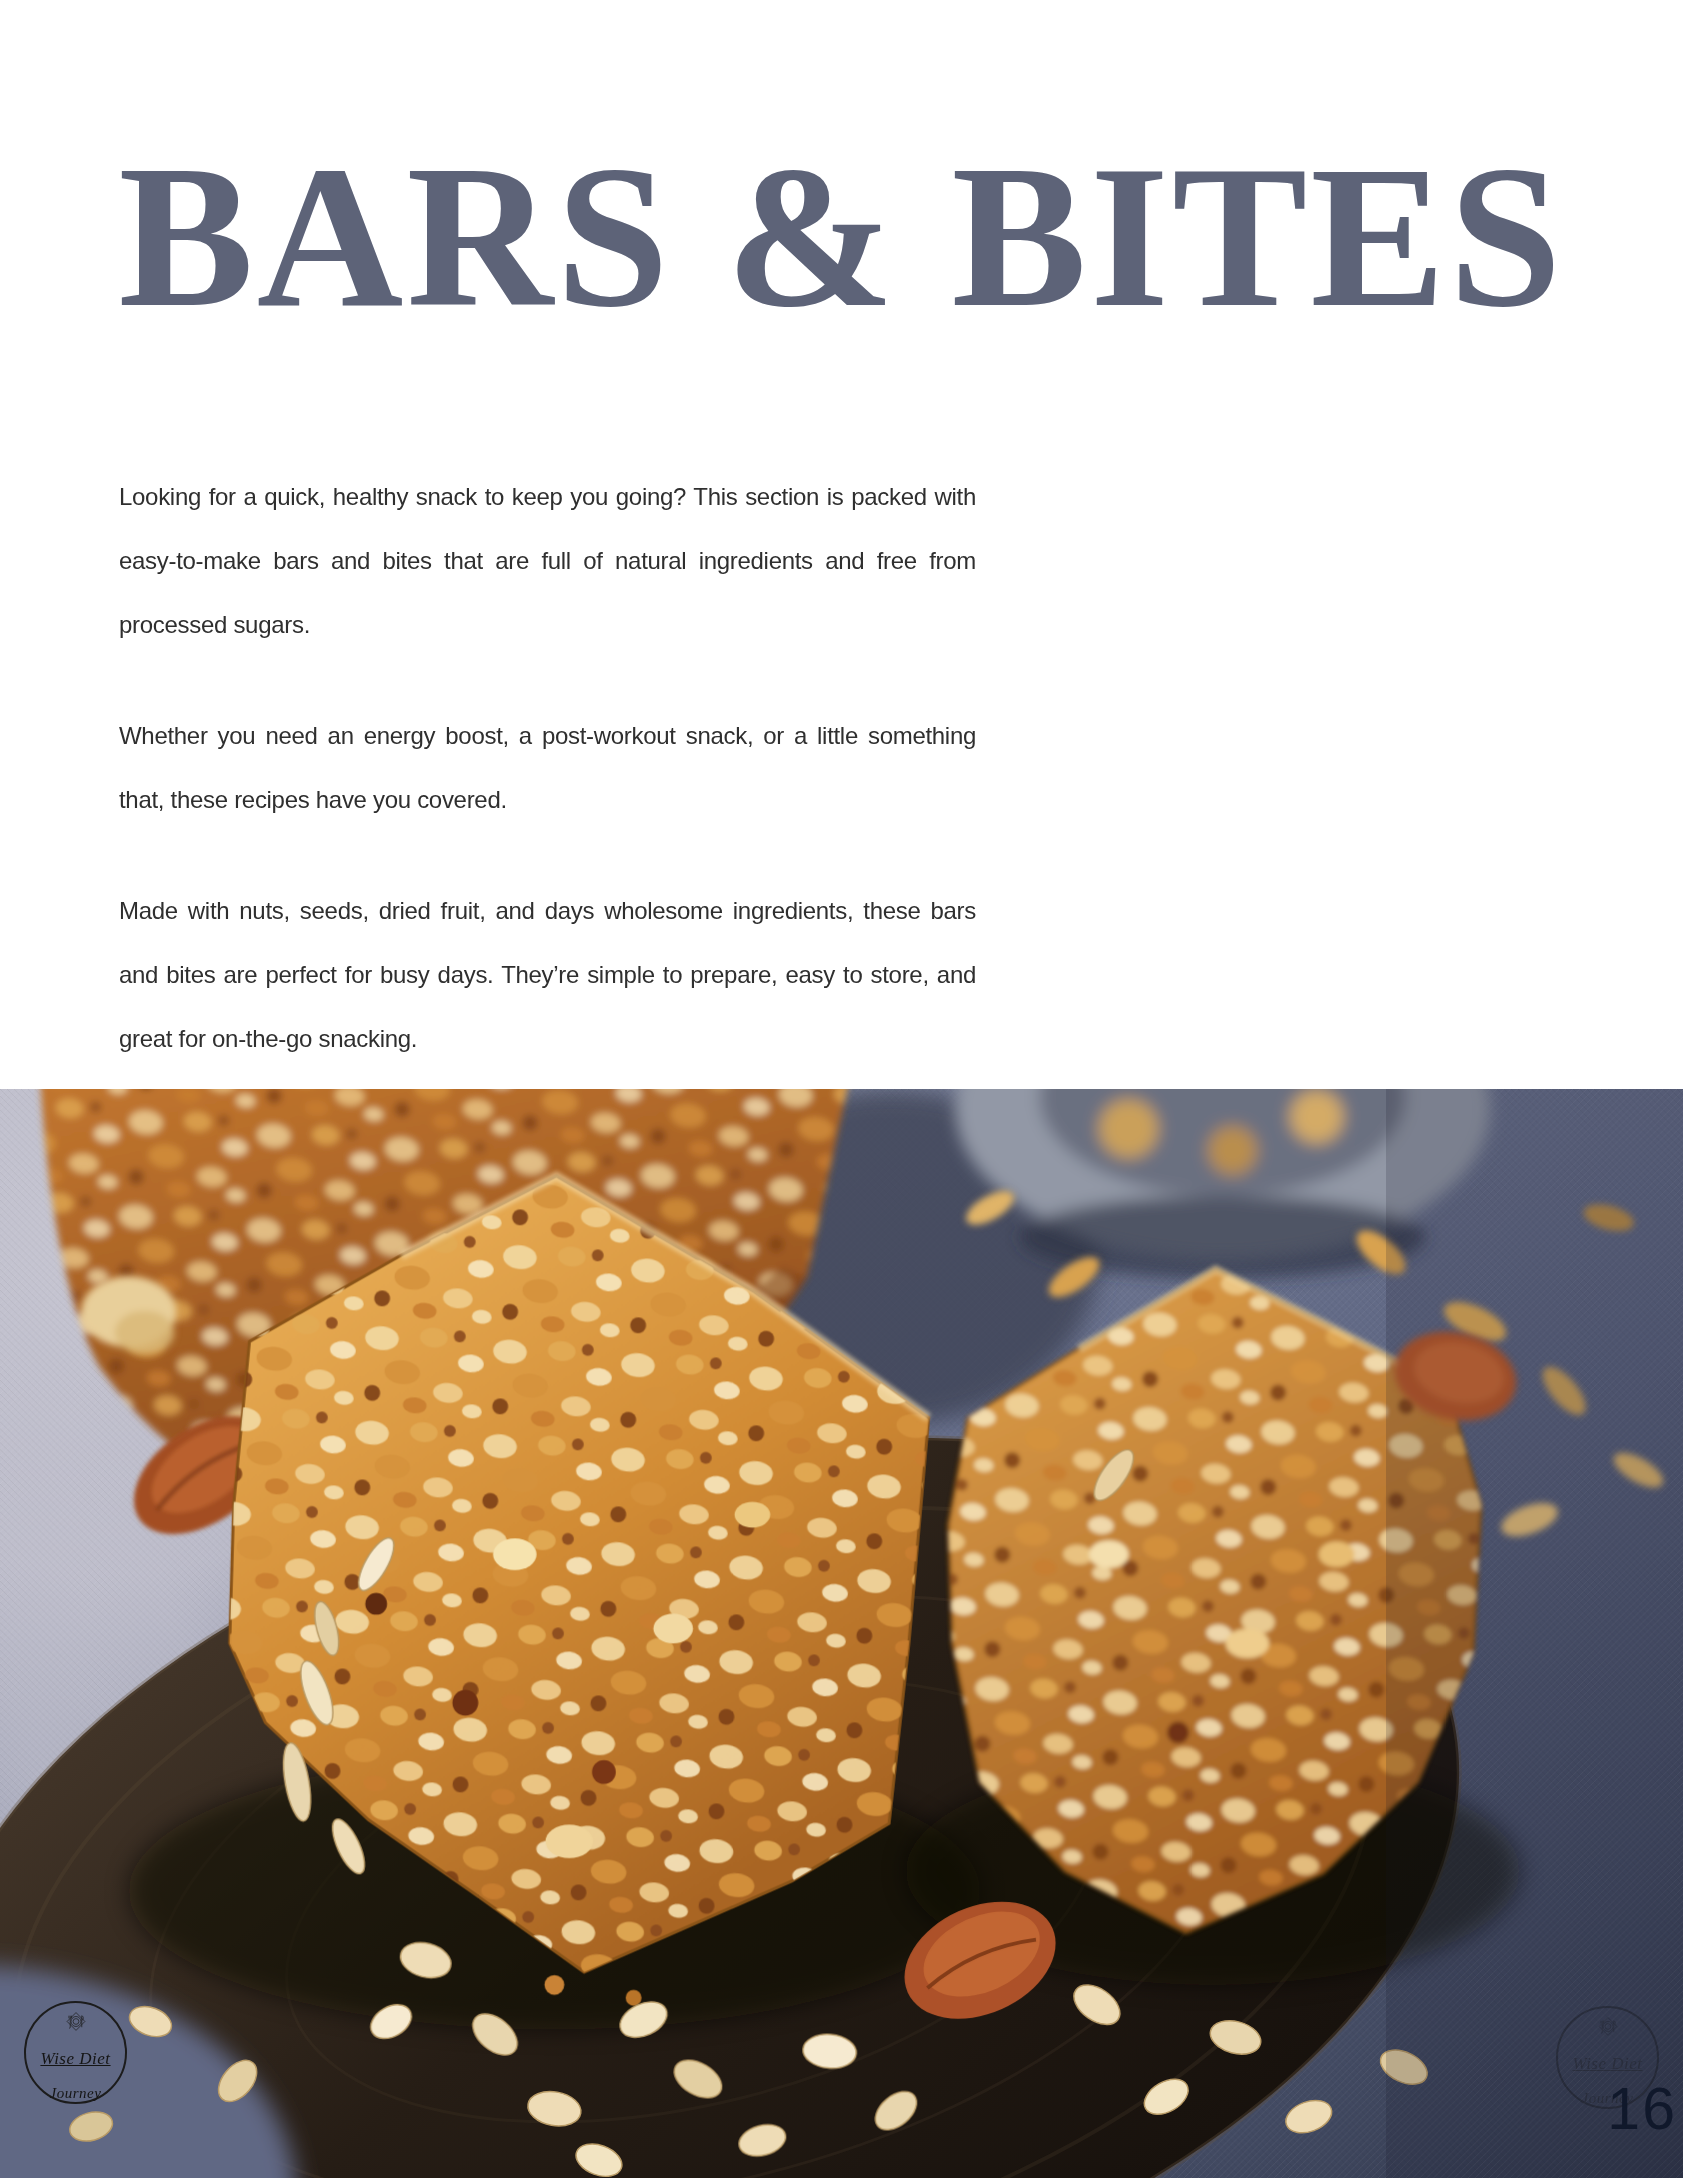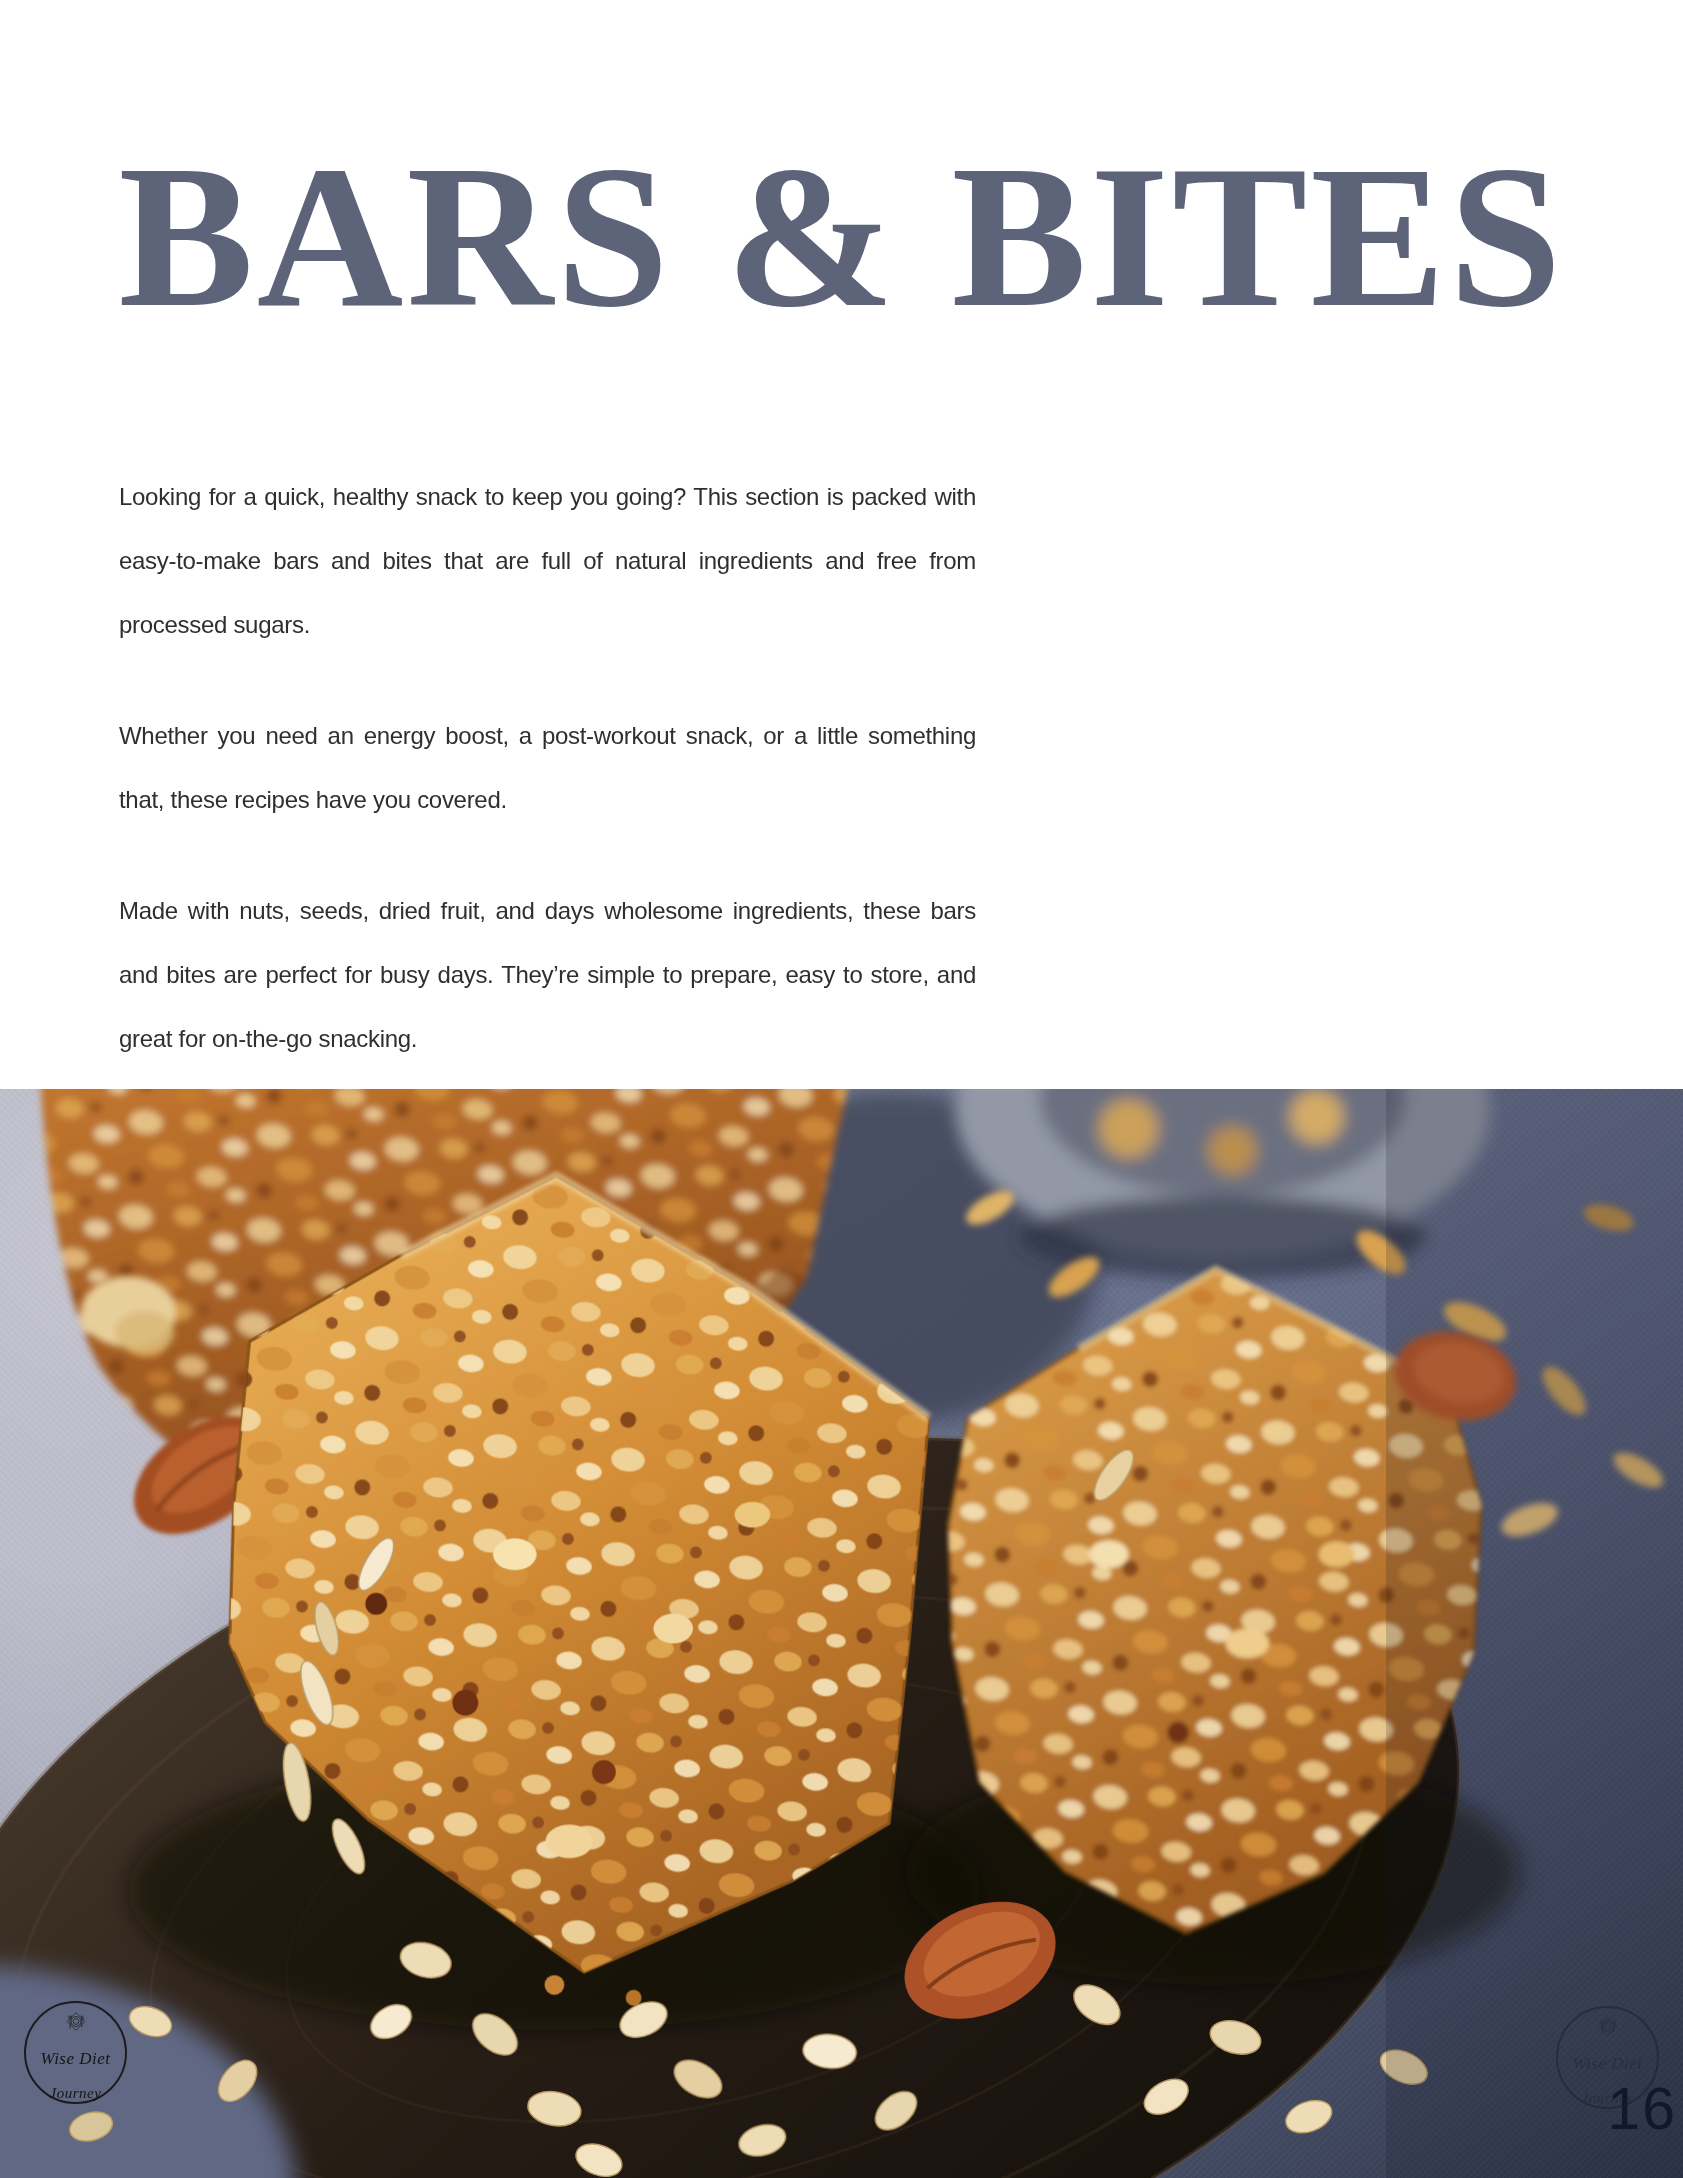--- a/index.html
+++ b/index.html
@@ -44,21 +44,21 @@
     position:absolute;
     width:103px;height:103px;
     box-sizing:border-box;
     border:2px solid #1c1c1c;
     border-radius:50%;
     display:flex;flex-direction:column;align-items:center;
     padding-top:8px;
     color:#151515;
     text-align:center;
   }
-  .logo-badge .l1{font:italic 17px "Liberation Serif", serif;margin-top:16px;letter-spacing:0.5px;}
+  .logo-badge .l1{font:italic 17px "Liberation Serif", serif;margin-top:16px;letter-spacing:0.5px;text-decoration:underline;}
   .logo-badge .l2{font:italic 15px "Liberation Serif", serif;margin-top:16px;letter-spacing:0.5px;}
   .badge-main{left:24px;top:912px;}
   .badge-watermark{left:auto;right:24px;top:917px;opacity:.3;border-color:#0b0b0b;}
   .page-num{
     position:absolute;
     right:6px;top:986px;
     font-size:59px;
     color:#0f172a;
     letter-spacing:2px;
     opacity:.95;

